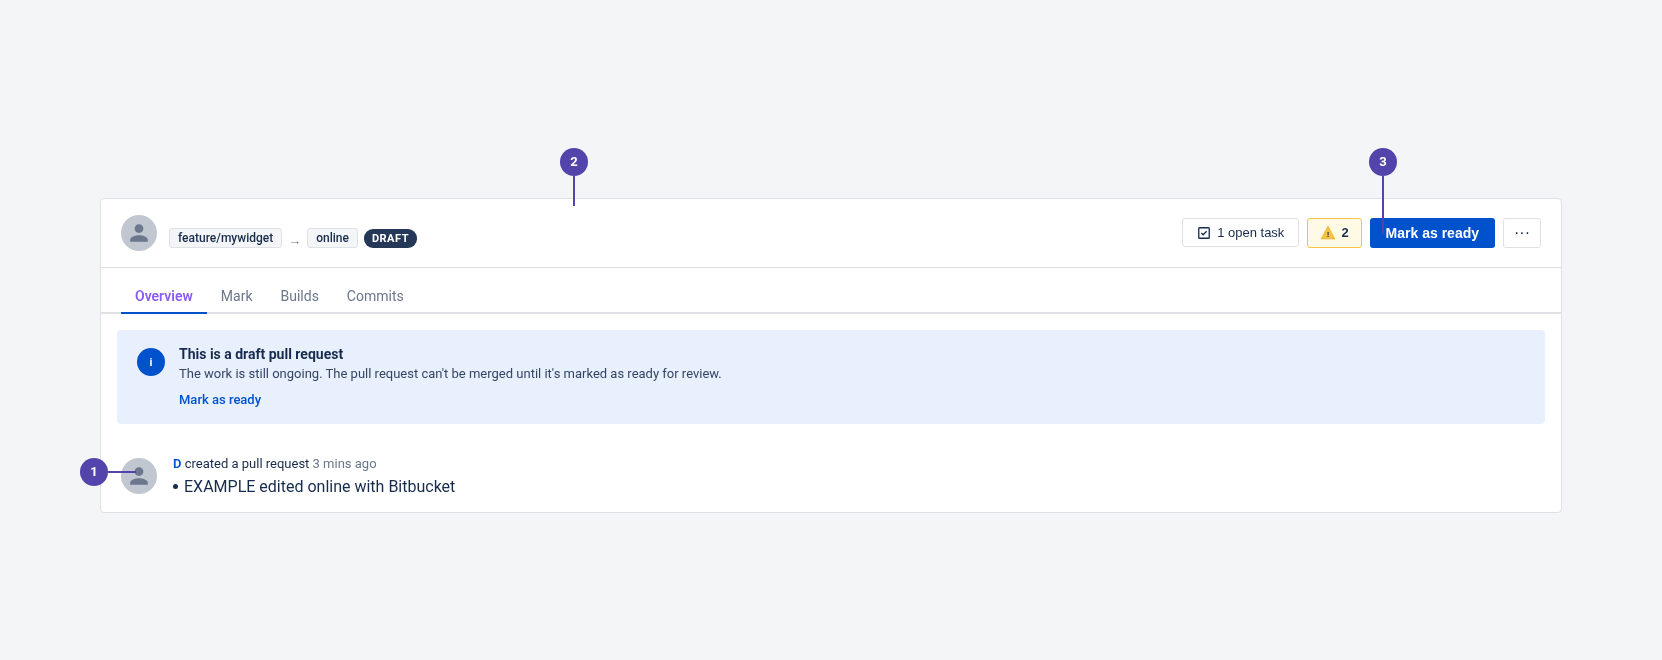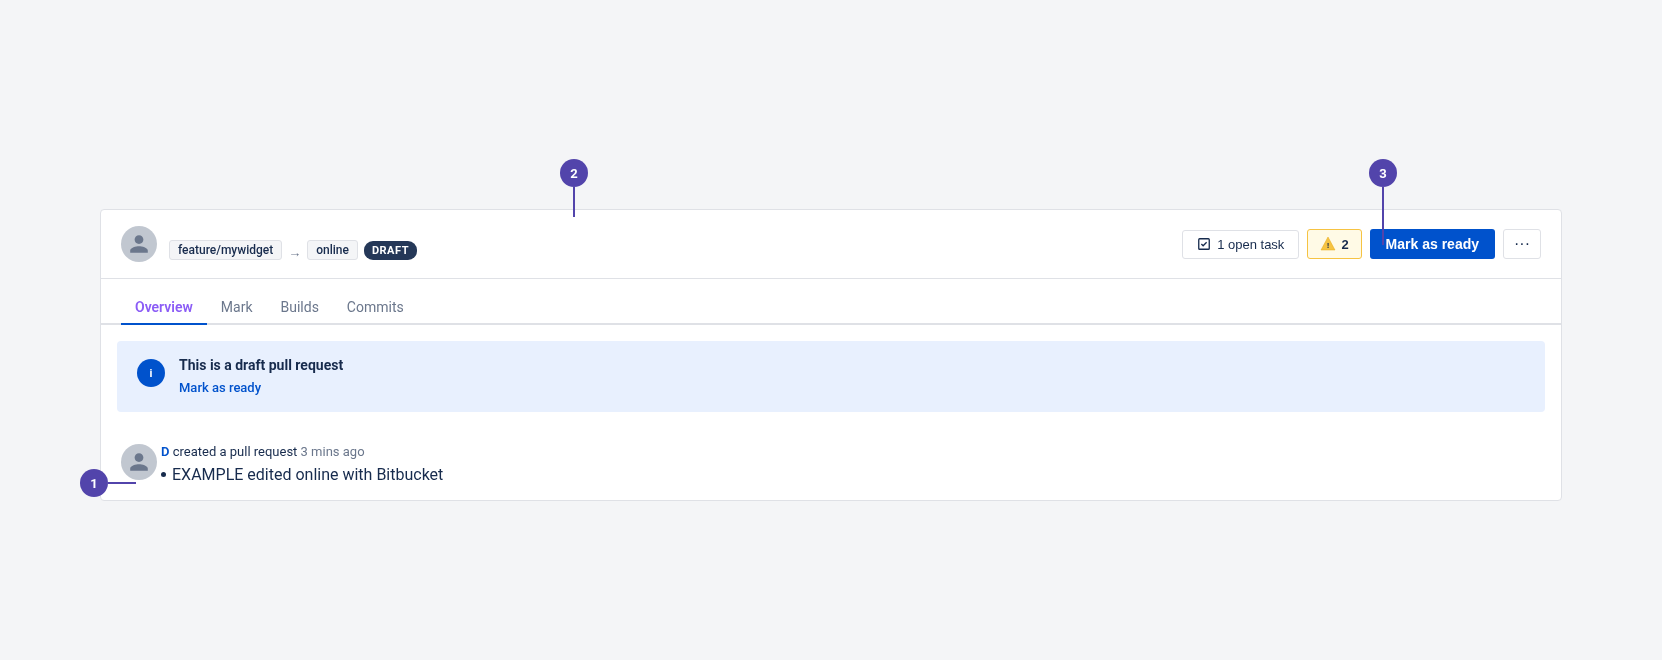--- a/index.html
+++ b/index.html
@@ -219,22 +219,22 @@
     }
     .info-link {
       font-size: 13px;
       color: #0052cc;
       cursor: pointer;
       font-weight: 500;
     }
     
     .activity-row {
       display: flex;
-      align-items: flex-start;
-      gap: 4px;
+      align-items: center;
+      gap: 16px;
       padding: 16px 20px;
     }
     .activity-avatar {
       width: 36px;
       height: 36px;
       border-radius: 50%;
       background: #c1c7d0;
       display: flex;
       align-items: center;
       justify-content: center;
@@ -381,20 +381,21 @@
     </div>
 
     <div class="info-banner">
       <div class="info-icon-circle">
         <svg viewBox="0 0 16 16">
           <text x="8" y="12" text-anchor="middle" font-size="11" font-weight="bold" fill="#fff">i</text>
         </svg>
       </div>
       <div class="info-content">
         <div class="info-title">This is a draft pull request</div>
+        <div class="info-desc">The work is still ongoing. The pull request can't be merged until it's marked as ready for review.</div>
         <span class="info-link">Mark as ready</span>
       </div>
     </div>
 
     <div class="activity-row">
       <div class="activity-avatar">
         <svg viewBox="0 0 24 24">
             <path d="M12 12c2.7 0 4.8-2.1 4.8-4.8S14.7 2.4 12 2.4 7.2 4.5 7.2 7.2 9.3 12 12 12zm0 2.4c-3.2 0-9.6 1.6-9.6 4.8v2.4h19.2v-2.4c0-3.2-6.4-4.8-9.6-4.8z"></path>
           </svg>
       </div>

